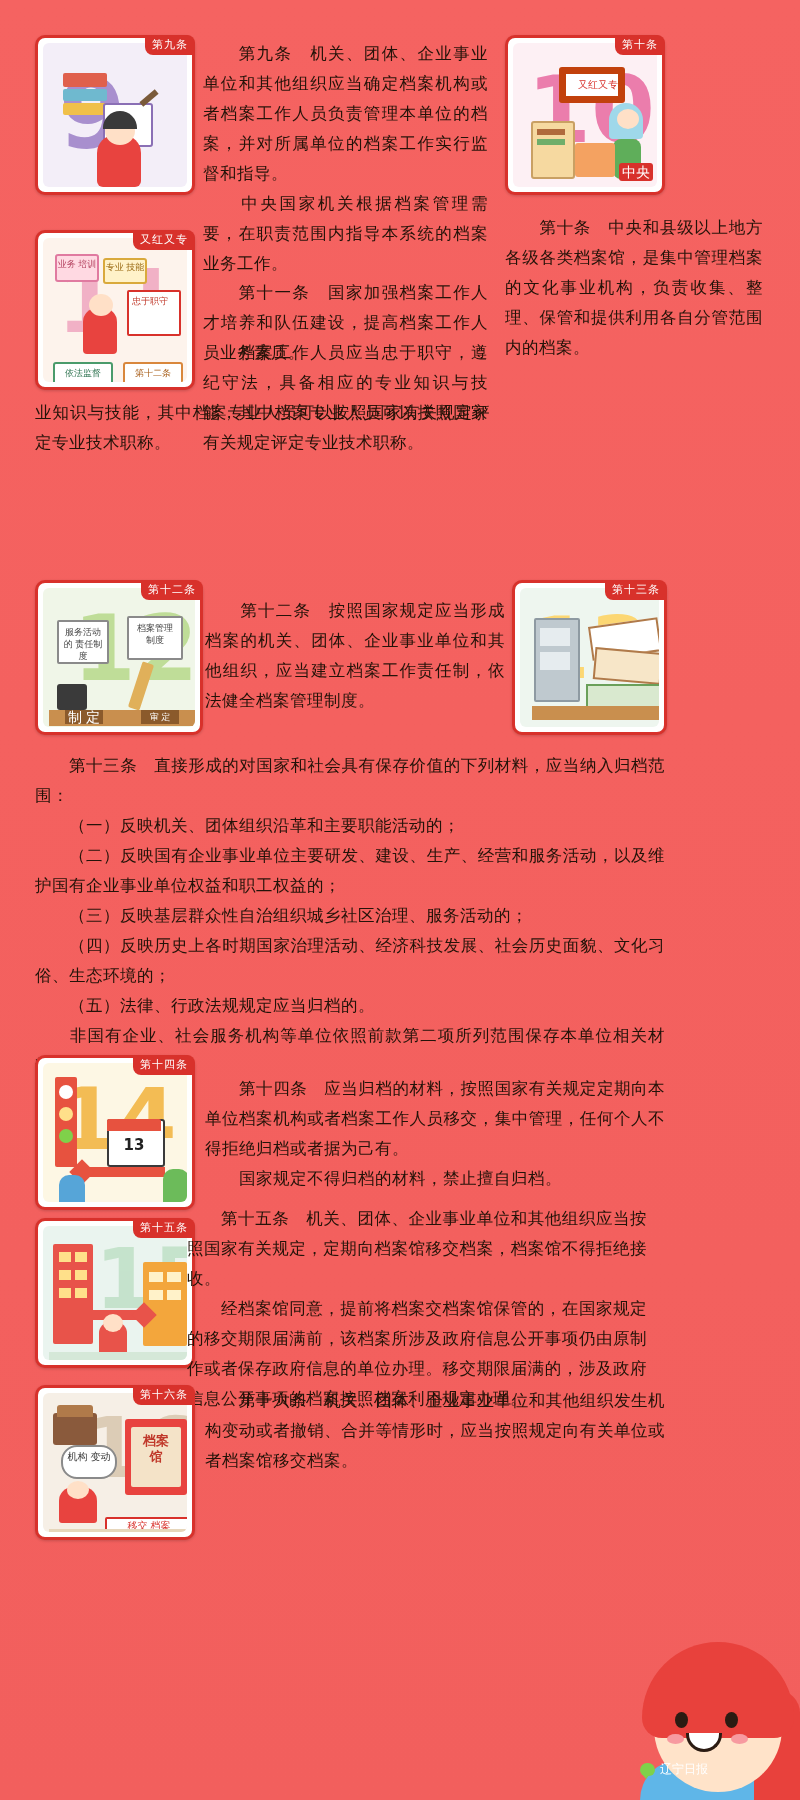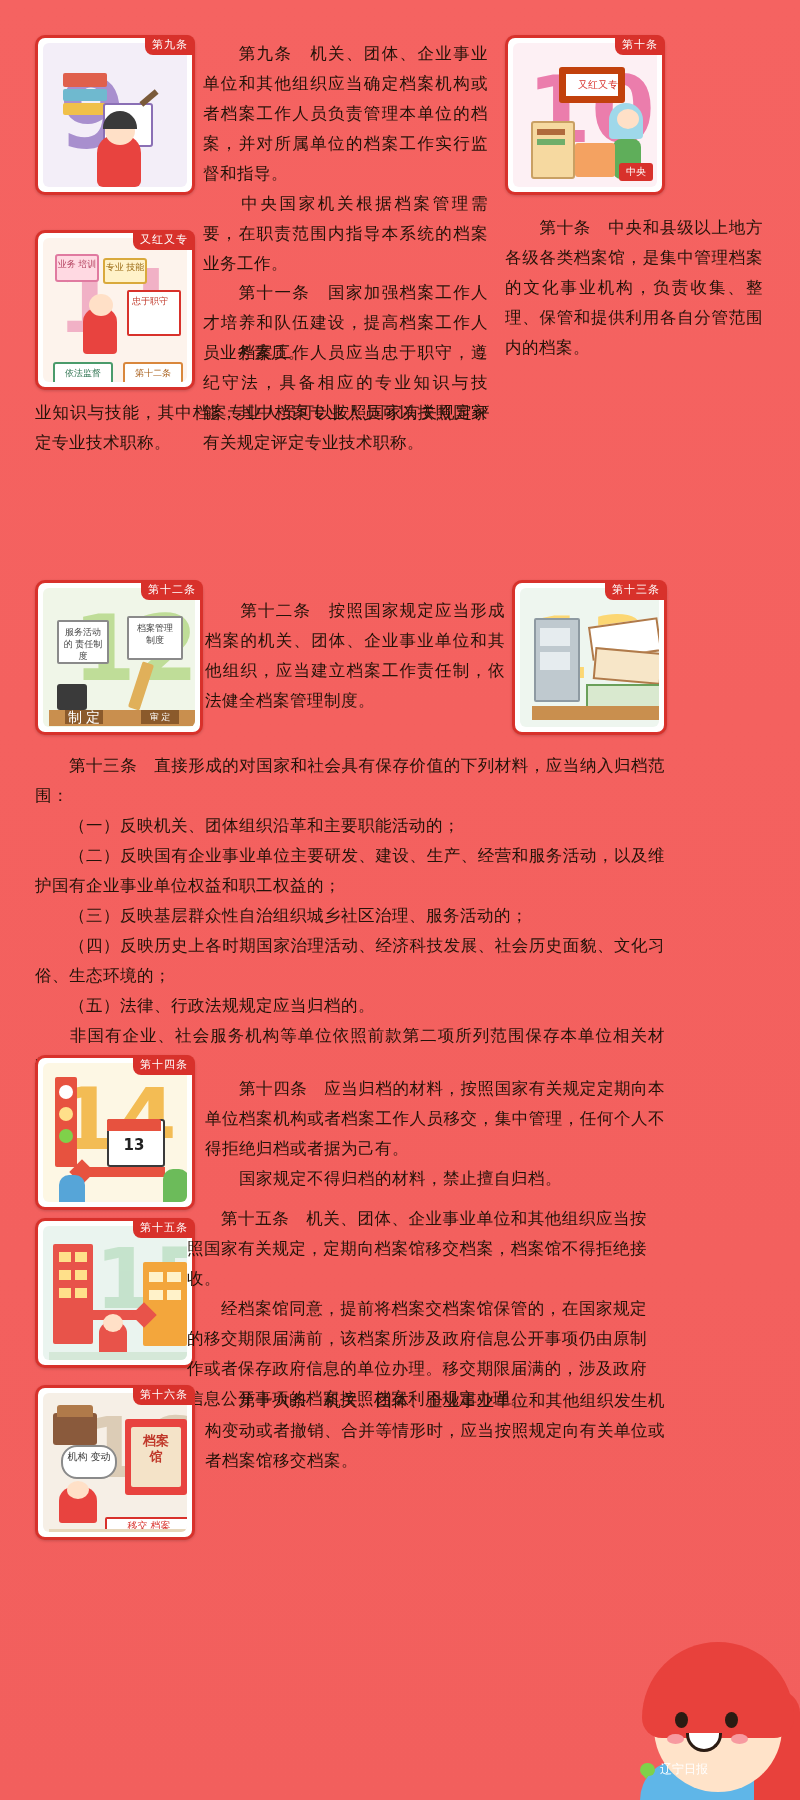--- a/index.html
+++ b/index.html
@@ -237,21 +237,21 @@
     <div class="inner" style="background:#fdf0f4;">
       <div class="bignum" style="left:14px; top:14px; font-size:92px; color:#e86aa0;">10</div>
       <div class="ill" style="left:18px;top:78px;width:40px;height:54px;background:#f6d9a0;border:2px solid #c9a063;border-radius:3px;"></div>
       <div class="ill" style="left:24px;top:86px;width:28px;height:6px;background:#b06a3c;"></div>
       <div class="ill" style="left:24px;top:96px;width:28px;height:6px;background:#6fae6a;"></div>
       <div class="ill" style="left:96px;top:60px;width:34px;height:36px;background:#9fd8ea;border-radius:17px 17px 4px 4px;"></div>
       <div class="ill" style="left:100px;top:96px;width:28px;height:40px;background:#5fae5a;border-radius:8px;"></div>
       <div class="ill" style="left:104px;top:66px;width:22px;height:20px;background:#ffe0c7;border-radius:50%;"></div>
       <div class="ill" style="left:62px;top:100px;width:40px;height:34px;background:#f4a261;border-radius:3px;"></div>
       <div class="ill" style="left:46px;top:24px;width:52px;height:22px;background:#fff;border:7px solid #c2410c;border-radius:3px;color:#d8312b;font-size:10px;text-align:right;line-height:22px;">又红又专</div>
-      <div class="ill" style="left:106px;top:120px;width:34px;height:18px;background:#d8312b;border-radius:3px;color:#fff;font-size:10px;text-align:center;line-height:18px;">中央</div>
+      <div class="ill" style="left:106px;top:120px;width:34px;height:18px;background:#d8312b;border-radius:3px;color:#fff;font-size:14px;text-align:center;line-height:18px;">中央</div>
     </div>
     <div class="tag">第十条</div>
   </div>
 
   <div class="card" style="left:35px; top:230px; width:160px; height:160px;">
     <div class="inner" style="background:#fdf3ec;">
       <div class="bignum" style="left:14px; top:12px; font-size:88px; color:#f0a6c0;">11</div>
       <div class="ill" style="left:12px;top:16px;width:44px;height:28px;background:#ffd9e2;border:2px solid #e07aa0;border-radius:3px;font-size:9px;color:#b3405e;text-align:center;line-height:12px;padding-top:2px;box-sizing:border-box;">业务
 培训</div>
       <div class="ill" style="left:60px;top:20px;width:44px;height:26px;background:#fff2c9;border:2px solid #d9a93c;border-radius:3px;font-size:9px;color:#9b6b15;text-align:center;line-height:11px;padding-top:2px;box-sizing:border-box;">专业

